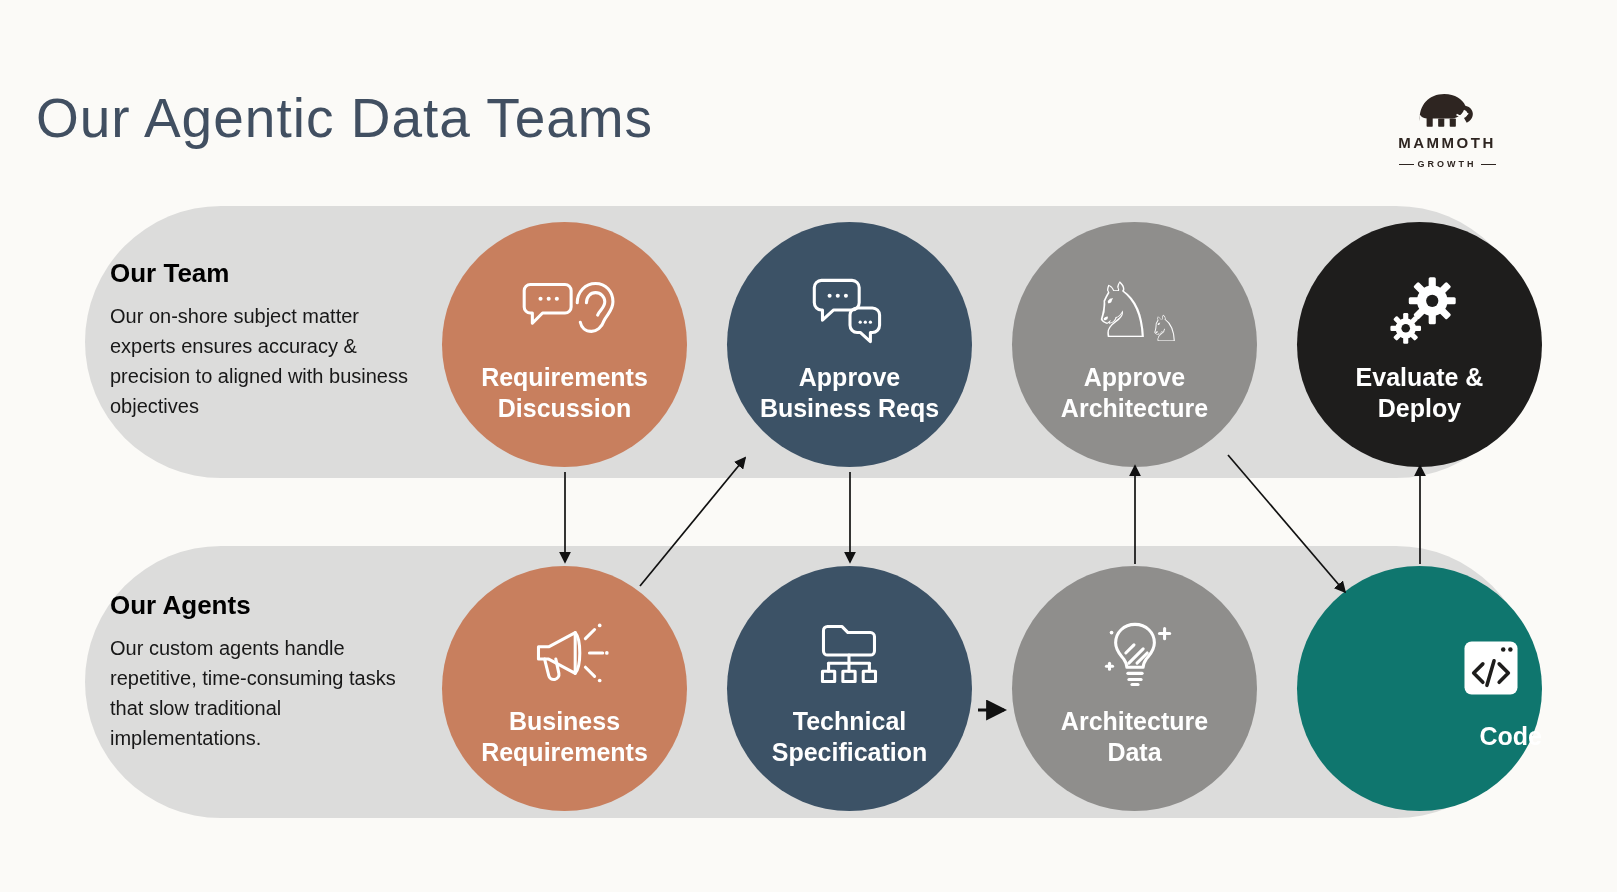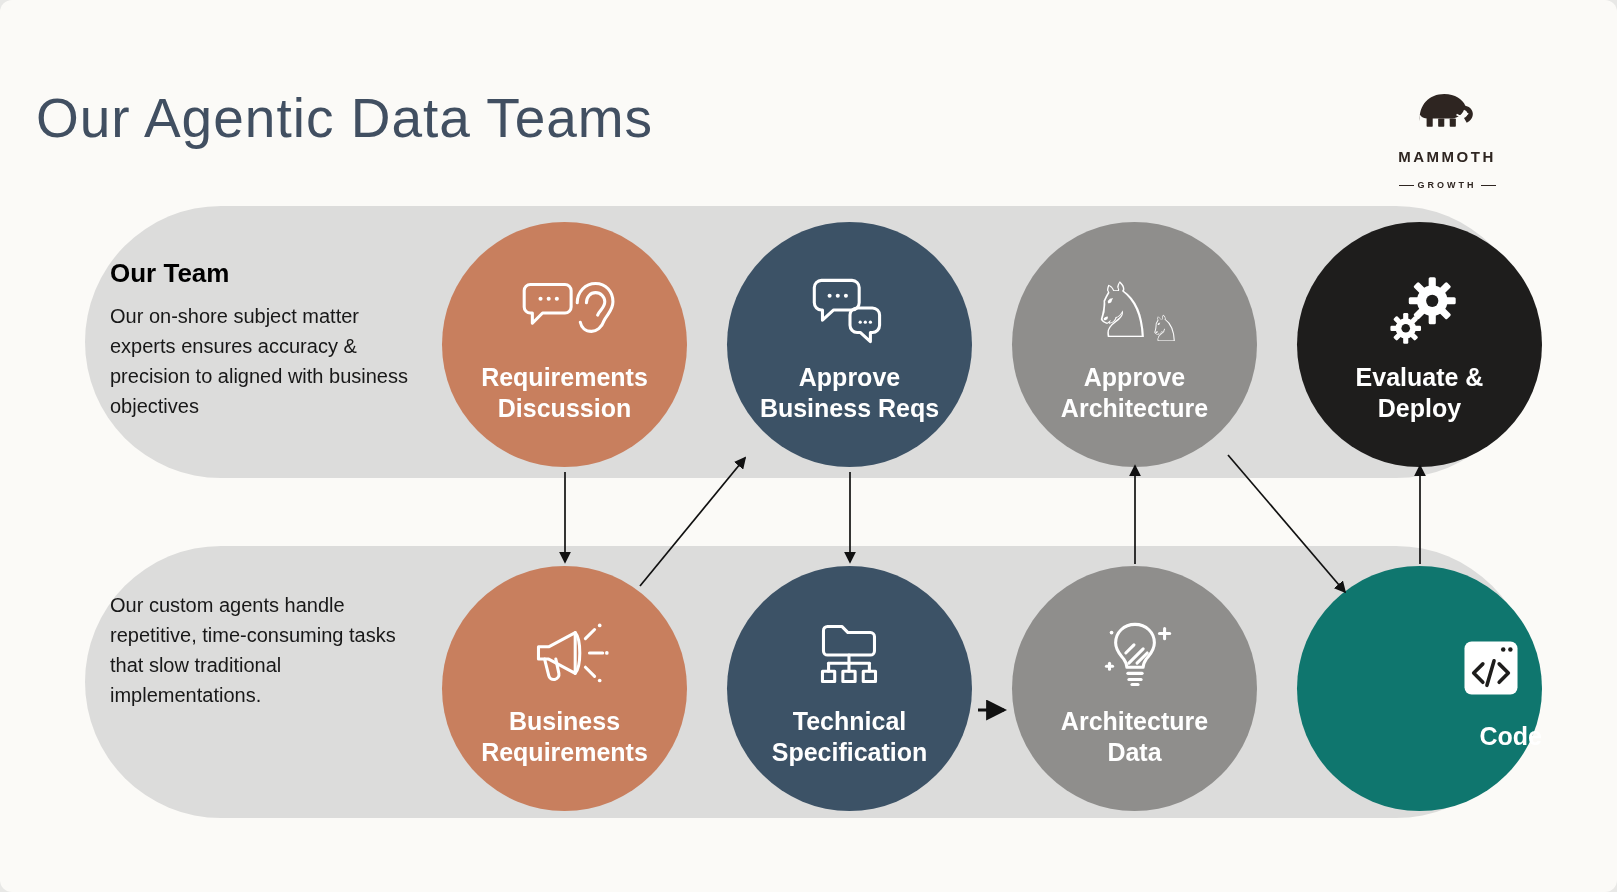--- a/index.html
+++ b/index.html
@@ -1,25 +1,25 @@
 <!DOCTYPE html>
 <html><head>
 <meta charset="utf-8">
 <style>
   * { margin:0; padding:0; box-sizing:border-box; }
   html,body { background:#e8e8e6; }
   body { font-family:"Liberation Sans", sans-serif; }
-  .canvas { position:relative; width:1617px; height:892px; background:#fbfaf7; overflow:hidden;border-radius:12px; }
+  .canvas { position:relative; width:1617px; height:892px; background:#fbfaf7; overflow:hidden; }
 
   .page-title { position:absolute; left:36px; top:86px; font-size:55px; font-weight:500; letter-spacing:1px; color:#414f61; }
 
   .logo { position:absolute; left:1392px; top:80px; width:110px; display:flex; flex-direction:column; align-items:center; }
   .logo svg { width:68px; height:50px; }
-  .logo-brand { font-size:15px; font-weight:700; letter-spacing:2.5px; color:#2e2521; margin-top:18px; }
-  .logo-sub { display:flex; align-items:center; gap:4px; margin-top:15px; font-size:9px; font-weight:600; letter-spacing:3px; color:#2e2521;justify-content:space-between; }
+  .logo-brand { font-size:15px; font-weight:700; letter-spacing:2.5px; color:#2e2521; margin-top:4px; }
+  .logo-sub { display:flex; align-items:center; gap:4px; margin-top:8px; font-size:9px; font-weight:600; letter-spacing:3px; color:#2e2521;justify-content:space-between; }
   .logo-sub .dash { width:15px; height:1px; background:#2e2521; }
 
   .band { position:absolute; left:85px; width:1447px; height:272px; border-radius:140px; background:#dcdcdb; }
   .band-team { top:206px; }
   .band-agents { top:546px; }
 
   .copy { position:absolute; width:318px; }
   .copy-team { left:110px; top:258px; }
   .copy-agents { left:110px; top:590px; }
   .copy-heading { font-size:26px; font-weight:700; color:#000000; margin-bottom:12px; }
@@ -63,20 +63,21 @@
   </div>
 
   <div class="band band-team" style="background: rgb(220, 220, 219);"></div>
   <div class="band band-agents" style="background: rgb(220, 220, 219);"></div>
 
   <div class="copy copy-team">
     <div class="copy-heading">Our Team</div>
     <p class="copy-desc">Our on-shore subject matter experts ensures accuracy &amp; precision to aligned with business objectives</p>
   </div>
   <div class="copy copy-agents">
+    <div class="copy-heading">Our Agents</div>
     <p class="copy-desc">Our custom agents handle repetitive, time-consuming tasks that slow traditional implementations.</p>
   </div>
 
   <div class="node" style="left: 442px; top: 222px; background: rgb(200, 127, 94);">
     <span class="icon">
       <svg width="102" height="86" viewBox="0 0 100 84">
         <g fill="none" stroke="#fff" stroke-width="3" stroke-linecap="round" stroke-linejoin="round">
           <path d="M16,16 h34 a6,6 0 0 1 6,6 v16 a6,6 0 0 1 -6,6 H28 l-10,10 V44 h-2 a6,6 0 0 1 -6,-6 V22 a6,6 0 0 1 6,-6 z"></path>
           <path d="M62,34 c0,-11 8,-19 18,-19 c10,0 17,8 17,18 c0,9 -6,12 -9,19 c-2,6 -7,10 -12,10 c-6,0 -10,-4 -11,-9"></path>
           <path d="M71,34 c0,-6 4,-10 9,-10 c5,0 9,4 9,9 c0,6 -5,8 -7,13"></path>

